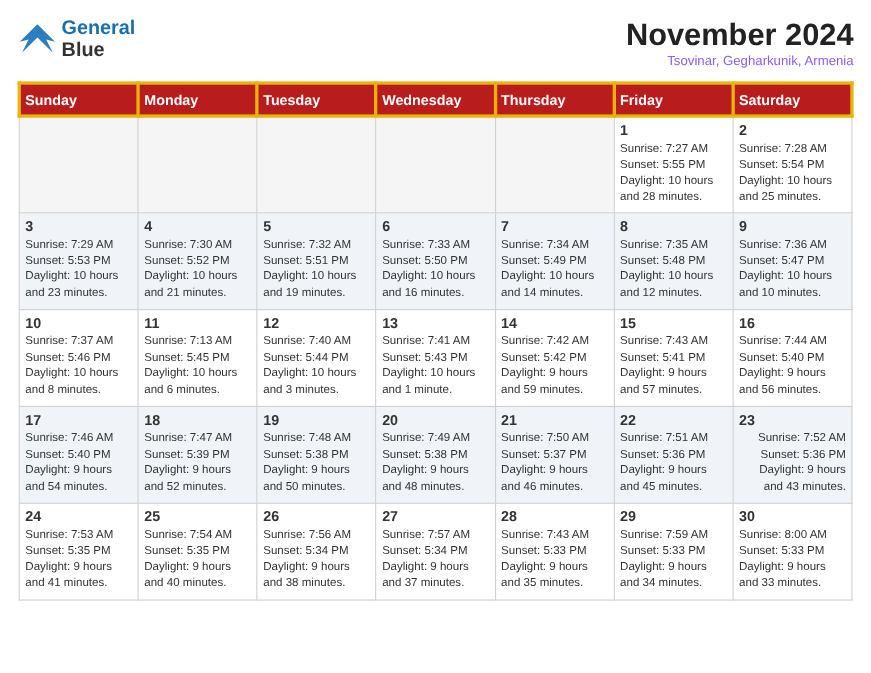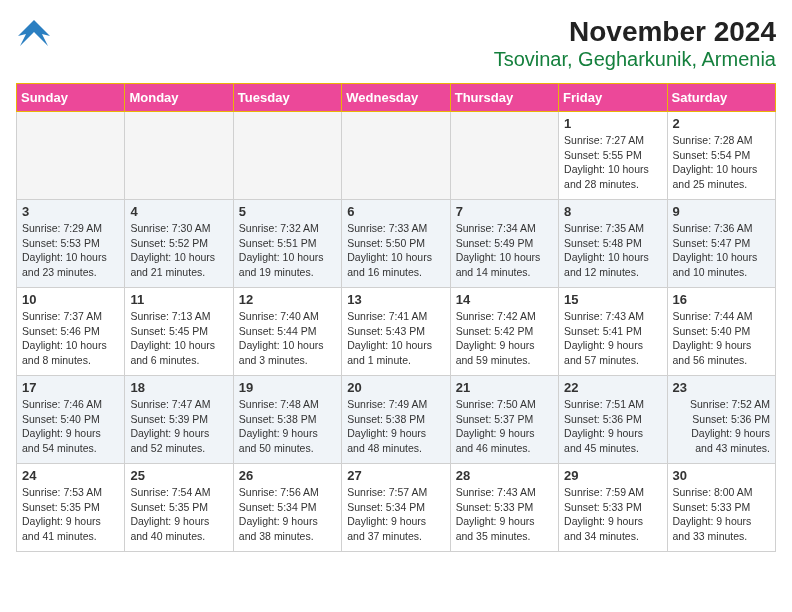--- a/index.html
+++ b/index.html
@@ -36,36 +36,36 @@
     }
     .title-block {
       text-align: right;
     }
     .month-title {
       font-size: 28px;
       font-weight: bold;
       color: #222;
     }
     .location-title {
-      font-size: 20px;
-      color: #15803d;
+      font-size: 12px;
+      color: #8b5cf6;
     }
     table {
       width: 100%;
       border-collapse: collapse;
       table-layout: fixed;
     }
     th {
-      background-color: #ec4899;
+      background-color: #b91c1c;
       color: #fff;
       font-size: 13px;
       font-weight: bold;
       padding: 6px 4px;
       text-align: left;
-      border: 1px solid #eab308;
+      border: 3px solid #eab308;
     }
     td {
       vertical-align: top;
       border: 1px solid #d0d0d0;
       padding: 4px 5px;
       font-size: 11px;
       color: #333;
       height: 88px;
       background: #fff;
     }
@@ -87,20 +87,24 @@
     }
   </style>
 </head>
 <body>
 
 <div class="header-section">
   <div class="logo">
     <svg class="logo-bird" viewBox="0 0 36 36" xmlns="http://www.w3.org/2000/svg">
       <polygon points="18,4 34,20 26,18 32,30 18,16 4,30 10,18 2,20" fill="#2b7fc1"></polygon>
     </svg>
+    <div class="logo-text">
+      <div><span>General</span></div>
+      <div>Blue</div>
+    </div>
   </div>
   <div class="title-block">
     <div class="month-title">November 2024</div>
     <div class="location-title">Tsovinar, Gegharkunik, Armenia</div>
   </div>
 </div>
 
 <table>
   <thead>
     <tr>

